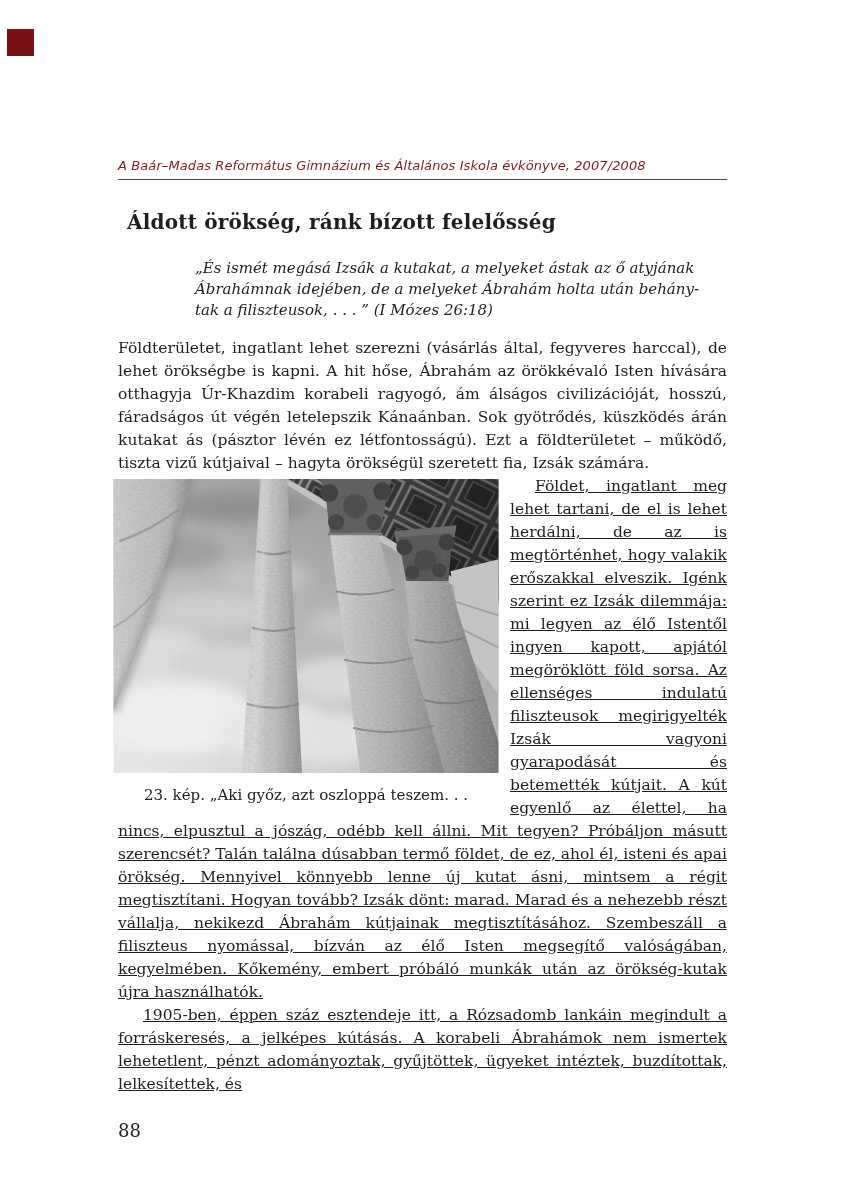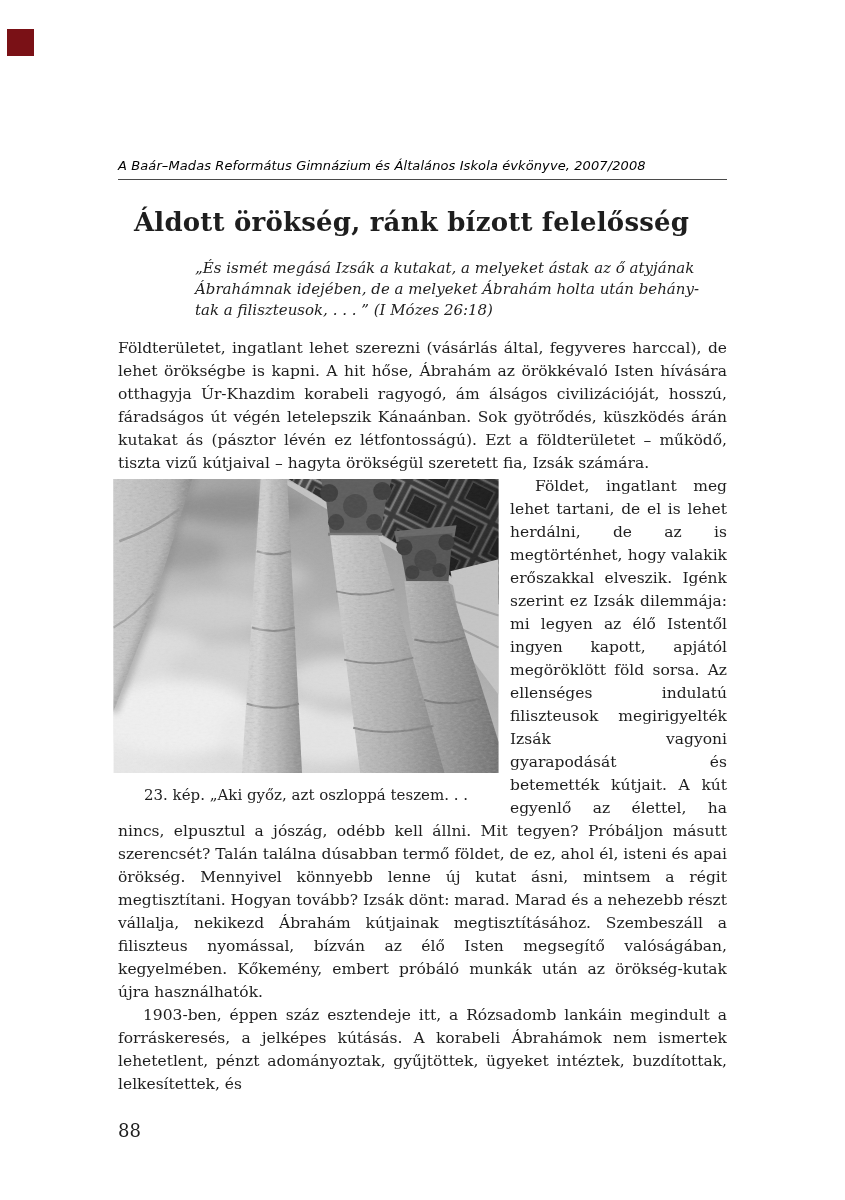--- a/index.html
+++ b/index.html
@@ -3,31 +3,31 @@
 <meta charset="utf-8">
 <style>
   html,body{margin:0;padding:0;}
   body{
     width:845px;height:1200px;background:#ffffff;position:relative;overflow:hidden;
     font-family:"DejaVu Serif", serif;color:#1e1e1e;
   }
   .corner-stamp{position:absolute;left:7px;top:29px;width:27px;height:27px;background:#7a1116;}
   .page{padding:158px 118px 0 118px;}
   .running-head{
-    font-family:"DejaVu Sans", sans-serif;font-style:italic;font-size:13px;color:#000000;
+    font-family:"DejaVu Sans", sans-serif;font-style:italic;font-size:13px;color:#7f1d1d;
     padding-bottom:6px;border-bottom:1.6px solid #4a4a4a;letter-spacing:.1px;
   }
-  h1.title{font-size:26px;line-height:30px;margin:27px 0 0 16px;font-weight:bold;letter-spacing:.2px;}
+  h1.title{font-size:20px;line-height:30px;margin:27px 0 0 9px;font-weight:bold;letter-spacing:.2px;}
   .epigraph{
     font-style:italic;font-size:15px;line-height:21px;margin:21px 0 16px 77px;
     white-space:pre-line;text-align:justify;
   }
   p.body{font-size:15.5px;line-height:23px;text-align:justify;margin:0;hyphens:auto;}
   p.first{margin-top:11px;}
-  .indent{text-indent:25px;}
+  .indent{text-indent:25px;text-decoration:underline;}
   .flow::after{content:"";display:block;clear:both;}
   figure.photo-figure{float:left;width:386px;margin:4px 11px 6px -5px;padding:0;}
   .photo{display:block;width:386px;height:294px;}
   figcaption{font-size:15px;margin-top:13px;text-align:center;}
   .page-number{font-size:18px;margin-top:24px;}
 </style>
 </head>
 <body>
 
 <div class="corner-stamp"></div>
@@ -178,17 +178,17 @@
           </g>
           <rect width="384" height="293" filter="url(#grain)" opacity="0.12"></rect>
         </g>
       </svg>
       <figcaption>23. kép. „Aki győz, azt oszloppá teszem. . .</figcaption>
     </figure>
 
     <p class="body indent">Földet, ingatlant meg lehet tartani, de el is lehet herdálni, de az is megtörténhet, hogy valakik erőszakkal elveszik. Igénk szerint ez Izsák dilemmája: mi legyen az élő Istentől ingyen kapott, apjától megöröklött föld sorsa. Az ellenséges indulatú filiszteusok megirigyelték Izsák vagyoni gyarapodását és betemették kútjait. A kút egyenlő az élettel, ha nincs, elpusztul a jószág, odébb kell állni. Mit tegyen? Próbáljon másutt szerencsét? Talán találna dúsabban termő földet, de ez, ahol él, isteni és apai örökség. Mennyivel könnyebb lenne új kutat ásni, mintsem a régit megtisztítani. Hogyan tovább? Izsák dönt: marad. Marad és a nehezebb részt vállalja, nekikezd Ábrahám kútjainak megtisztításához. Szembeszáll a filiszteus nyomással, bízván az élő Isten megsegítő valóságában, kegyelmében. Kőkemény, embert próbáló munkák után az örökség-kutak újra használhatók.</p>
   </div>
 
-  <p class="body indent">1903-ben, éppen száz esztendeje itt, a Rózsadomb lankáin megindult a forráskeresés, a jelképes kútásás. A korabeli Ábrahámok nem ismertek lehetetlent, pénzt adományoztak, gyűjtöttek, ügyeket intéztek, buzdítottak, lelkesítettek, és</p>
+  <p class="body indent">1905-ben, éppen száz esztendeje itt, a Rózsadomb lankáin megindult a forráskeresés, a jelképes kútásás. A korabeli Ábrahámok nem ismertek lehetetlent, pénzt adományoztak, gyűjtöttek, ügyeket intéztek, buzdítottak, lelkesítettek, és</p>
 
   <div class="page-number">88</div>
 
 </div>
 
 </body></html>

